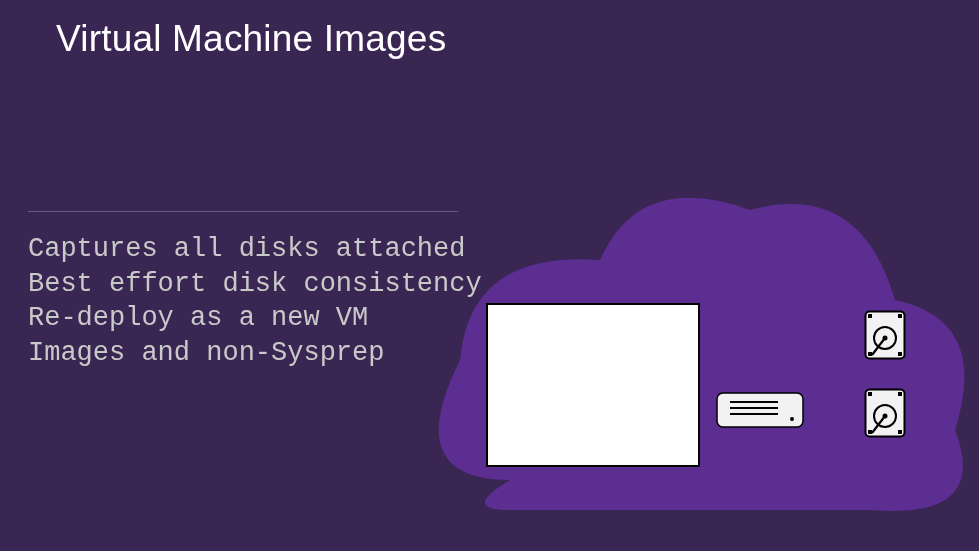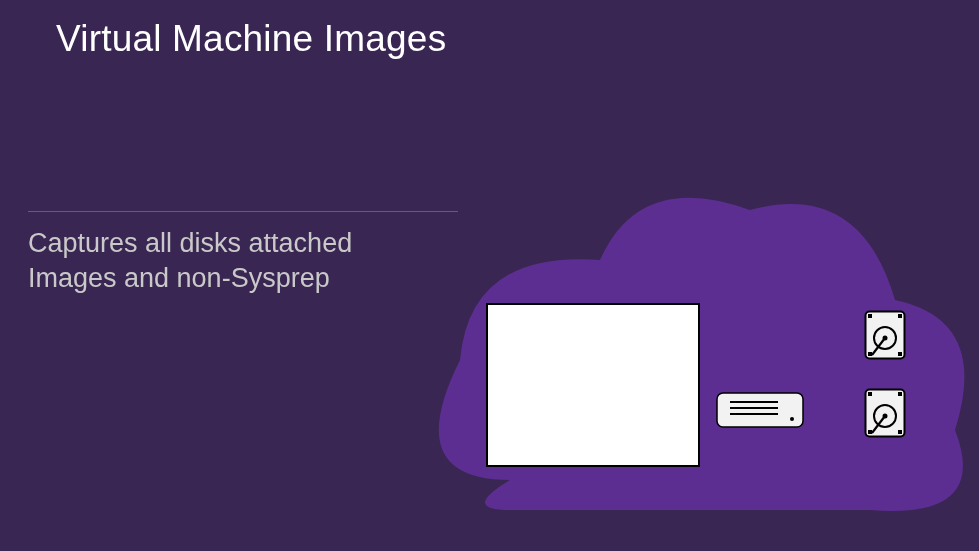--- a/index.html
+++ b/index.html
@@ -22,27 +22,27 @@
   .divider {
     position: absolute;
     top: 211px;
     left: 28px;
     width: 430px;
     height: 1px;
     background: #6a5782;
   }
   .bullets {
     position: absolute;
-    top: 226px;
+    top: 232px;
     left: 28px;
     color: #c9c9c9;
     font-size: 27px;
     font-weight: 400;
     line-height: 1.28;
-    font-family: Liberation Sans, sans-serif;
+    font-family: Liberation Mono, monospace;
   }
   .bullets div { white-space: nowrap; }
 
   
   .cloud {
     position: absolute;
     top: 190px;
     left: 430px;
     width: 530px;
     height: 340px;
@@ -78,20 +78,22 @@
 </style>
 </head>
 <body>
 
 <div class="title">Virtual Machine Images</div>
 
 <div class="divider"></div>
 
 <div class="bullets">
   <div>Captures all disks attached</div>
+  <div>Best effort disk consistency</div>
+  <div>Re-deploy as a new VM</div>
   <div>Images and non-Sysprep</div>
 </div>
 
 <div class="cloud">
   <svg width="560" height="380" viewBox="0 0 560 380">
     <path fill="#5c2e91" d="
       M 80 290
       Q -30 290 30 170
       Q 40 60 170 70
       Q 210 -20 320 20

